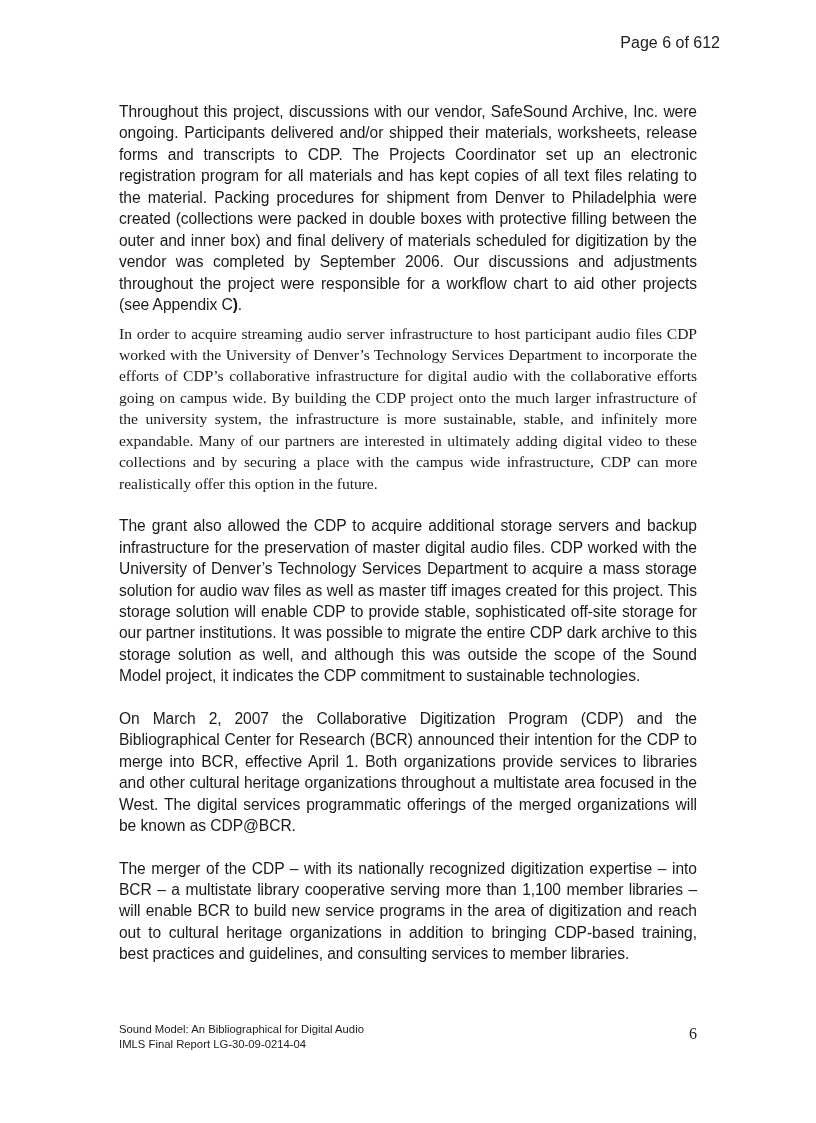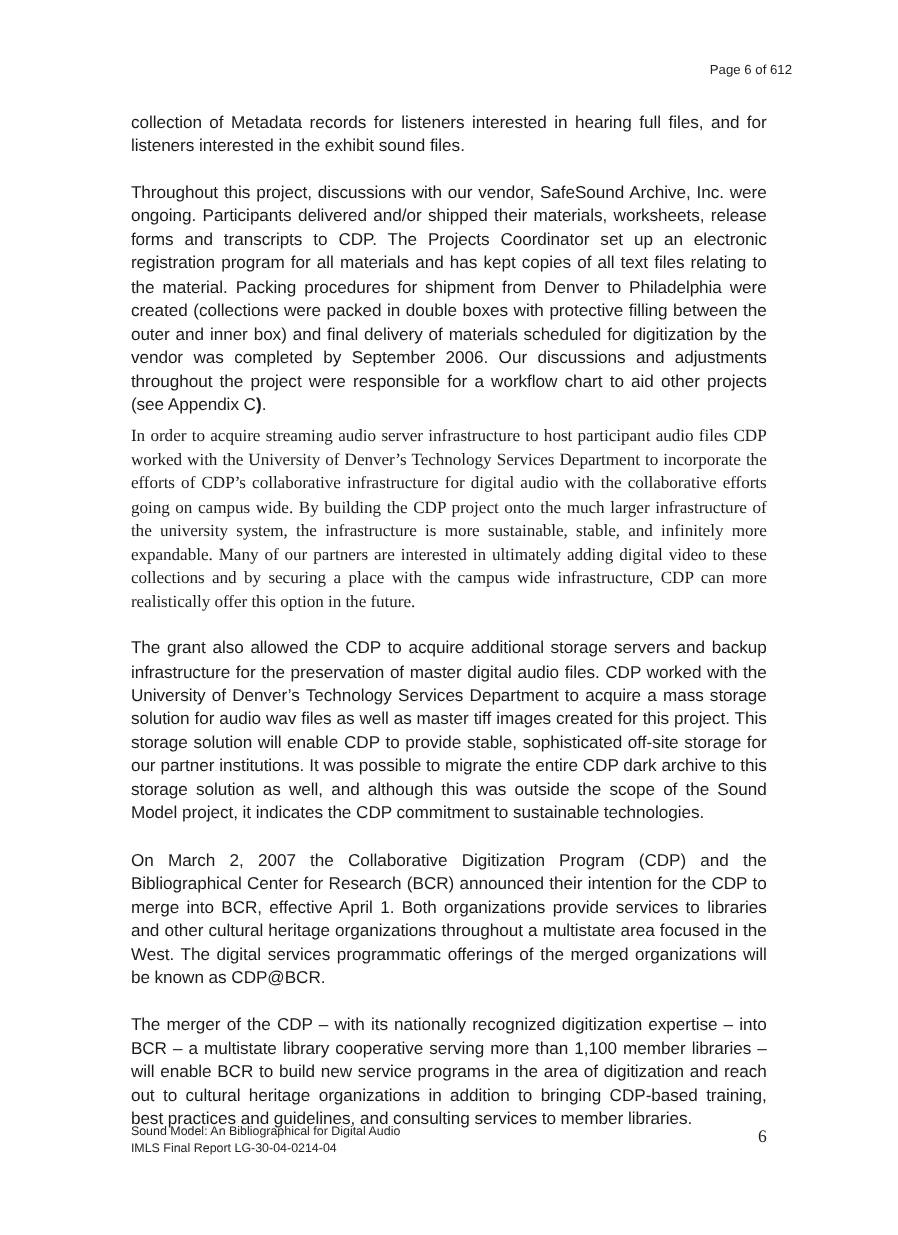--- a/index.html
+++ b/index.html
@@ -1,22 +1,22 @@
 <!DOCTYPE html>
 <html><head>
 <meta charset="utf-8">
 <style>
   html, body { margin: 0; padding: 0; background: #ffffff; }
   body {
     width: 816px; height: 1123px; position: relative; overflow: hidden;
     font-family: "Liberation Sans", sans-serif; color: #1a1a1a;
   }
   .page-header {
-    position: absolute; top: 56px; right: 96px;
-    font-size: 12px; color: #222;
+    position: absolute; top: 34px; right: 96px;
+    font-size: 16px; color: #222;
   }
   .content {
     position: absolute; left: 119px; top: 101px; width: 578px;
   }
   .para {
     margin: 0 0 21px 0;
     font-size: 15.6px; line-height: 21.45px;
     text-align: justify; letter-spacing: -0.05px;
   }
   .para.p1 { margin-bottom: 21px; }
@@ -35,25 +35,24 @@
     position: absolute; right: 0; top: 4px;
     font-family: "Liberation Serif", serif; font-size: 16px; color: #222;
   }
 </style>
 </head>
 <body>
 
 <div class="page-header">Page 6 of 612</div>
 
 <div class="content">
-  <p class="para p1">collection of Metadata records for listeners interested in hearing full files, and for listeners interested in the exhibit sound files.</p>
   <p class="para p2"><span>Throughout this project, discussions with our vendor, SafeSound Archive, Inc. were ongoing. Participants delivered and/or shipped their materials, worksheets, release forms and transcripts to CDP. The Projects Coordinator set up an electronic registration program for all materials and has kept copies of all text files relating to the material. Packing procedures for shipment from Denver to Philadelphia were created (collections were packed in double boxes with protective filling between the outer and inner box) and final delivery of materials scheduled for digitization by the vendor was completed by September 2006. Our discussions and adjustments throughout the project were responsible for a workflow chart to aid other projects (see Appendix C</span><span class="bold-paren">)</span><span>.</span></p>
   <p class="para p3">In order to acquire streaming audio server infrastructure to host participant audio files CDP worked with the University of Denver’s Technology Services Department to incorporate the efforts of CDP’s collaborative infrastructure for digital audio with the collaborative efforts going on campus wide.  By building the CDP project onto the much larger infrastructure of the university system, the infrastructure is more sustainable, stable, and infinitely more expandable.  Many of our partners are interested in ultimately adding digital video to these collections and by securing a place with the campus wide infrastructure, CDP can more realistically offer this option in the future.</p>
   <p class="para p4">The grant also allowed the CDP to acquire additional storage servers and backup infrastructure for the preservation of master digital audio files. CDP worked with the University of Denver’s Technology Services Department to acquire a mass storage solution for audio wav files as well as master tiff images created for this project.  This storage solution will enable CDP to provide stable, sophisticated off-site storage for our partner institutions. It was possible to migrate the entire CDP dark archive to this storage solution as well, and although this was outside the scope of the Sound Model project, it indicates the CDP commitment to sustainable technologies.</p>
   <p class="para p5">On March 2, 2007 the Collaborative Digitization Program (CDP) and the Bibliographical Center for Research (BCR) announced their intention for the CDP to merge into BCR, effective April 1.  Both organizations provide services to libraries and other cultural heritage organizations throughout a multistate area focused in the West.  The digital services programmatic offerings of the merged organizations will be known as CDP@BCR.</p>
   <p class="para p6">The merger of the CDP – with its nationally recognized digitization expertise – into BCR – a multistate library cooperative serving more than 1,100 member libraries – will enable BCR to build new service programs in the area of digitization and reach out to cultural heritage organizations in addition to bringing CDP-based training, best practices and guidelines, and consulting services to member libraries.</p>
 </div>
 
 <div class="footer">
   <span class="footer-line">Sound Model: An Bibliographical for Digital Audio</span>
-  <span class="footer-line">IMLS Final Report LG-30-04-0214-04</span>
+  <span class="footer-line">IMLS Final Report LG-30-09-0214-04</span>
   <span class="footer-page">6</span>
 </div>
 
 </body></html>

